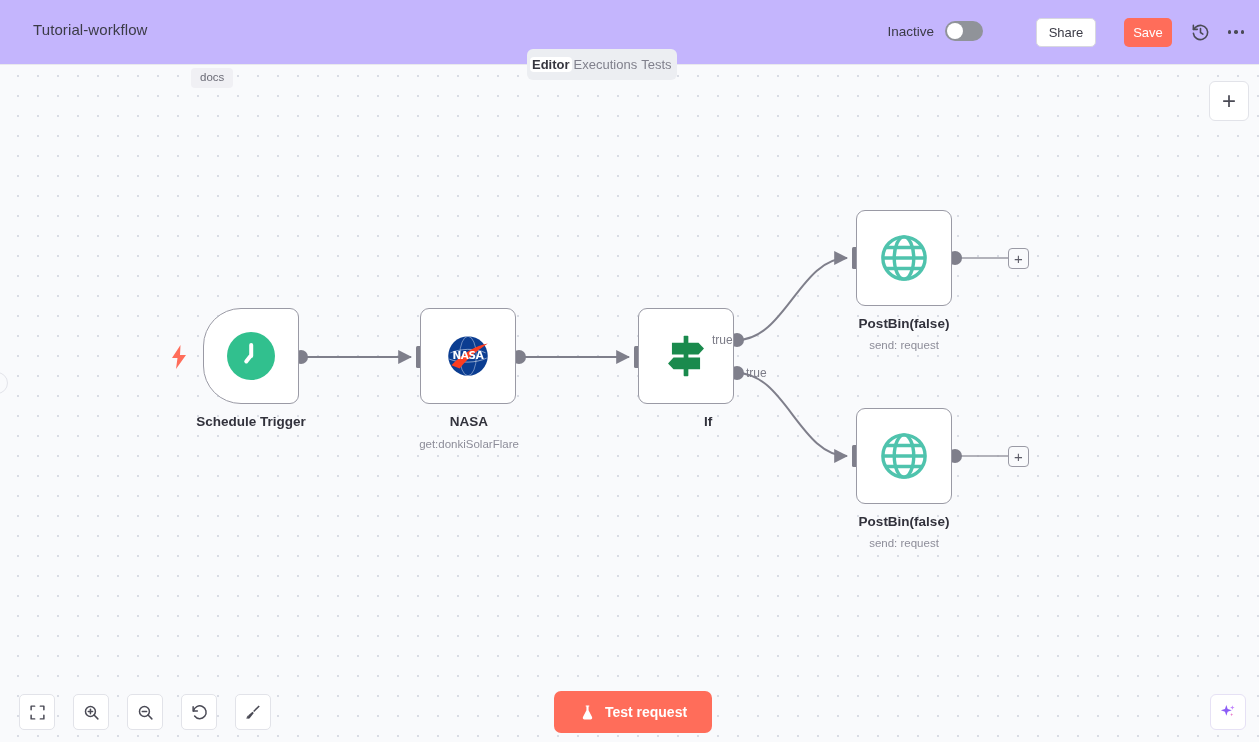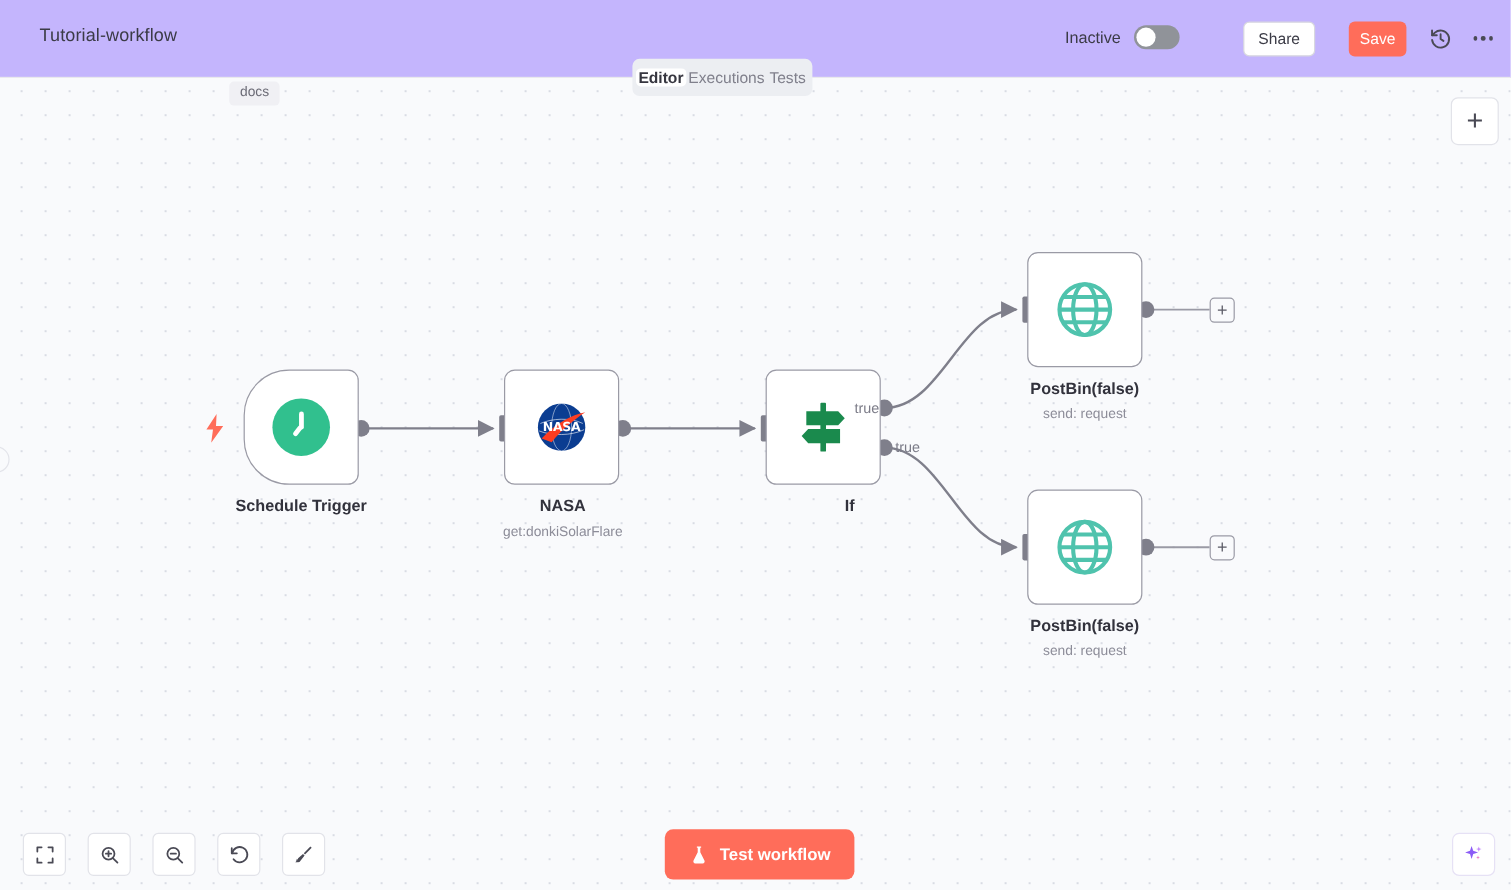--- a/index.html
+++ b/index.html
@@ -369,21 +369,21 @@
       <path d="M19.5 3.2 L21 4.7 L13.6 12 L12.2 10.6 Z"></path>
       <path d="M11.3 11.5 L13.1 13.3 L8.1 19.6 C7.3 20.6 5.5 21 4.1 20.1 C5.6 19.2 5.4 17.6 5.9 16.4 Z"></path>
       <path d="M3 21 L4.6 16.8 L7.9 20.2 Z" opacity=".85"></path>
     </svg>
   </div>
 
   <button class="btn-test">
     <svg width="17" height="17" viewBox="0 0 24 24" fill="#ffffff">
       <path d="M9.5 2h5v1.6h-1v5.2l4.9 9.6c.8 1.6-.3 3.6-2.1 3.6H7.7c-1.8 0-2.9-2-2.1-3.6l4.9-9.6V3.6h-1z"></path>
     </svg>
-    <span>Test workflow</span>
+    <span>Test request</span>
   </button>
 
   <div class="btn-ai">
     <svg width="20" height="20" viewBox="0 0 24 24">
       <path d="M10 3.5 L11.6 8.4 L16.5 10 L11.6 11.6 L10 16.5 L8.4 11.6 L3.5 10 L8.4 8.4 Z" fill="#8b5cf6"></path>
       <path d="M17.2 4 L17.9 6 L19.9 6.7 L17.9 7.4 L17.2 9.4 L16.5 7.4 L14.5 6.7 L16.5 6 Z" fill="#c084fc"></path>
       <path d="M16.4 13.2 L16.9 14.6 L18.3 15.1 L16.9 15.6 L16.4 17 L15.9 15.6 L14.5 15.1 L15.9 14.6 Z" fill="#e879c7"></path>
     </svg>
   </div>
 

